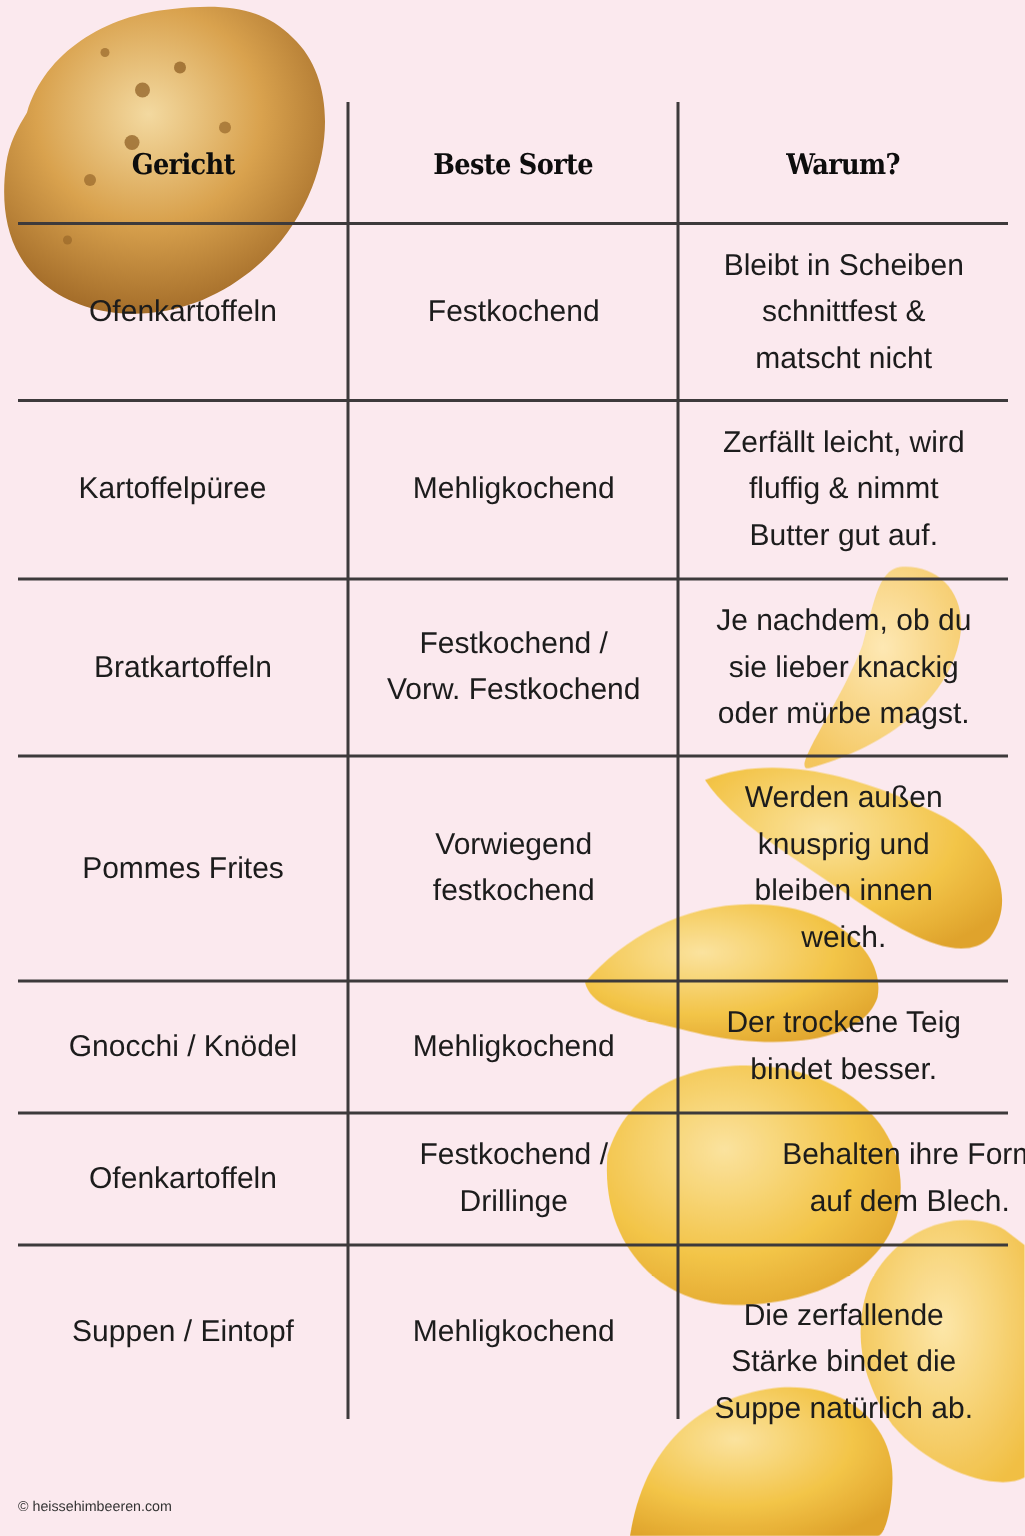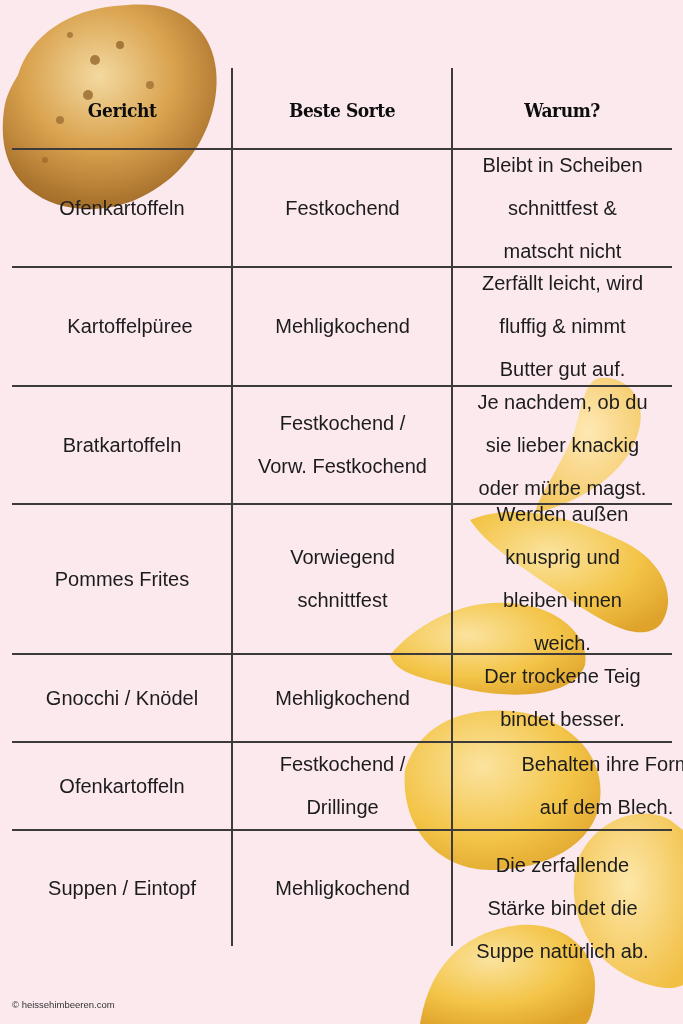--- a/index.html
+++ b/index.html
@@ -7,21 +7,21 @@
     width: 683px; height: 1024px; position: relative; overflow: hidden;
     background: #fbe9ee;
     font-family: "Liberation Sans", sans-serif;
     color: #1a1a1a;
   }
   .art { position: absolute; left: 0; top: 0; width: 683px; height: 1024px; }
   .vline { position: absolute; width: 2px; background: #3d3a3b; top: 68px; height: 878px; z-index: 2; }
   .hline { position: absolute; height: 2px; background: #3d3a3b; left: 12px; width: 660px; z-index: 2; }
   .cell {
     position: absolute; display: flex; align-items: center; justify-content: center;
-    text-align: center; z-index: 4; font-size: 20px; line-height: 43px;
+    text-align: center; z-index: 4; font-size: 20px; line-height: 31px;
     color: #1c1c1c; white-space: pre-line;
   }
   .hdr {
     position: absolute; z-index: 4; display: flex; align-items: center; justify-content: center;
     font-family: "DejaVu Serif", serif; font-weight: bold; font-size: 19px;
     color: #0d0d0d; letter-spacing: -0.5px;
   }
   .hdr span { display: inline-block; transform: scaleX(0.9); }
   .copyright {
     position: absolute; left: 12px; top: 986px; font-size: 9.5px; color: #333; z-index: 4; margin-top: 13px;
@@ -92,38 +92,38 @@
 </div>
 
 <div>
   <div class="cell" style="left:12px;top:150px;width:220px;height:116px;">Ofenkartoffeln</div>
   <div class="cell" style="left:233px;top:150px;width:219px;height:116px;">Festkochend</div>
   <div class="cell" style="left:453px;top:150px;width:219px;height:116px;">Bleibt in Scheiben
 schnittfest &amp;
 matscht nicht</div>
 </div>
 <div>
-  <div class="cell" style="left:20px;top:268px;width:220px;height:117px;">Kartoffelpüree</div>
+  <div class="cell" style="left:5px;top:268px;width:220px;height:117px;">Kartoffelpüree</div>
   <div class="cell" style="left:233px;top:268px;width:219px;height:117px;">Mehligkochend</div>
   <div class="cell" style="left:453px;top:268px;width:219px;height:117px;">Zerfällt leicht, wird
 fluffig &amp; nimmt
 Butter gut auf.</div>
 </div>
 <div>
   <div class="cell" style="left:12px;top:387px;width:220px;height:116px;">Bratkartoffeln</div>
   <div class="cell" style="left:233px;top:387px;width:219px;height:116px;">Festkochend /
 Vorw. Festkochend</div>
   <div class="cell" style="left:453px;top:387px;width:219px;height:116px;">Je nachdem, ob du
 sie lieber knackig
 oder mürbe magst.</div>
 </div>
 <div>
   <div class="cell" style="left:12px;top:505px;width:220px;height:148px;">Pommes Frites</div>
   <div class="cell" style="left:233px;top:505px;width:219px;height:148px;">Vorwiegend
-schnittfest</div>
+festkochend</div>
   <div class="cell" style="left:453px;top:505px;width:219px;height:148px;">Werden außen
 knusprig und
 bleiben innen
 weich.</div>
 </div>
 <div>
   <div class="cell" style="left:12px;top:655px;width:220px;height:86px;">Gnocchi / Knödel</div>
   <div class="cell" style="left:233px;top:655px;width:219px;height:86px;">Mehligkochend</div>
   <div class="cell" style="left:453px;top:655px;width:219px;height:86px;">Der trockene Teig
 bindet besser.</div>

